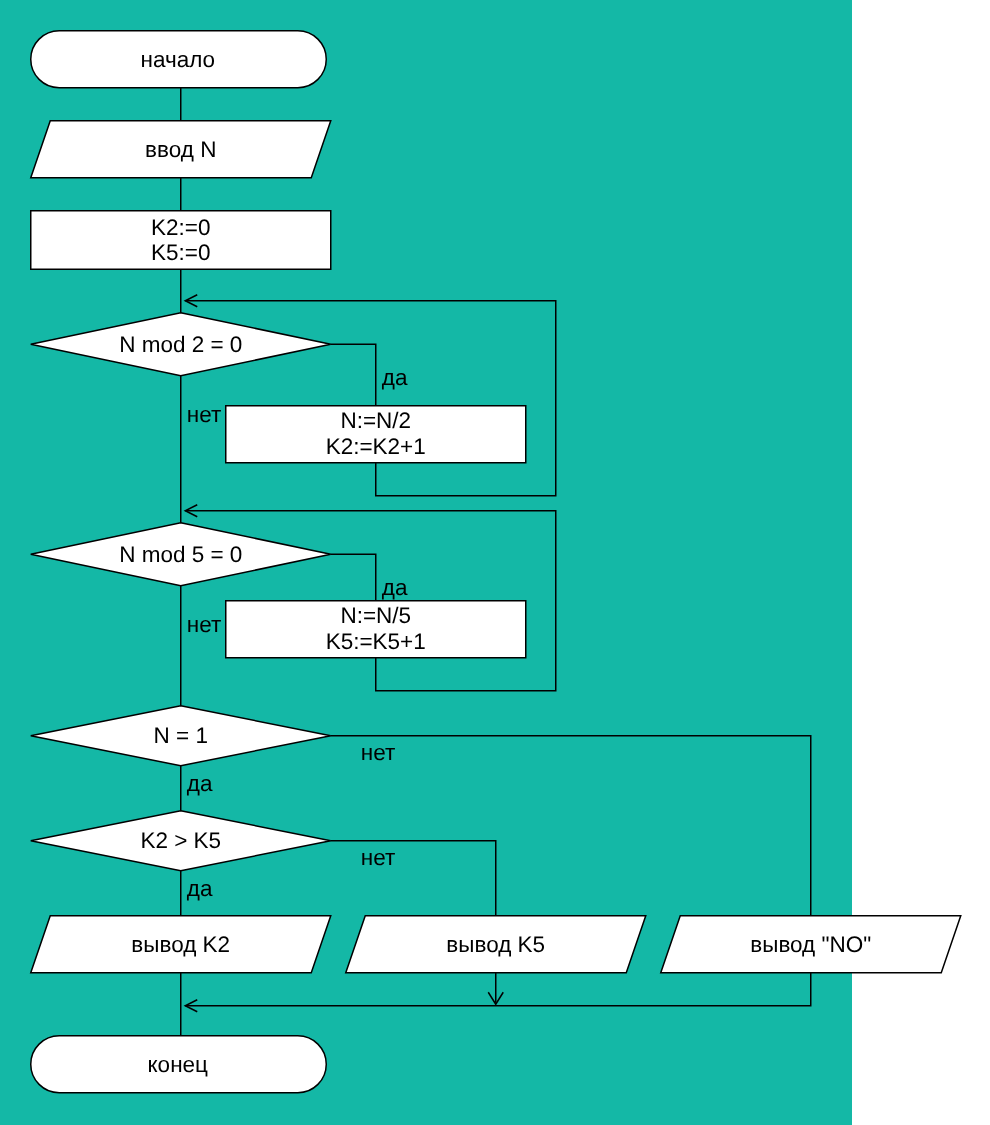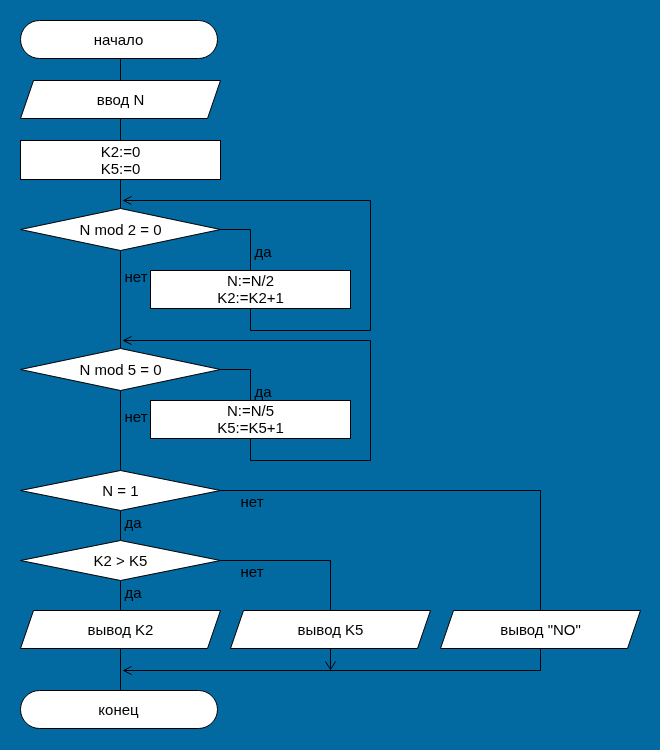--- a/index.html
+++ b/index.html
@@ -1,24 +1,24 @@
 <!DOCTYPE html>
 <html><head>
 <meta charset="utf-8">
 <style>
   html, body {
     margin: 0;
     padding: 0;
     background: #ffffff;
   }
   .canvas {
-    width: 660px;
+    width: 568px;
     height: 750px;
     position: relative;
-    background: #0369a1;
+    background: #14b8a6;
     font-family: "Liberation Sans", sans-serif;
   }
   svg { display: block; }
   .shape {
     fill: #ffffff;
     stroke: #000000;
     stroke-width: 1;
   }
   .edge {
     fill: none;

